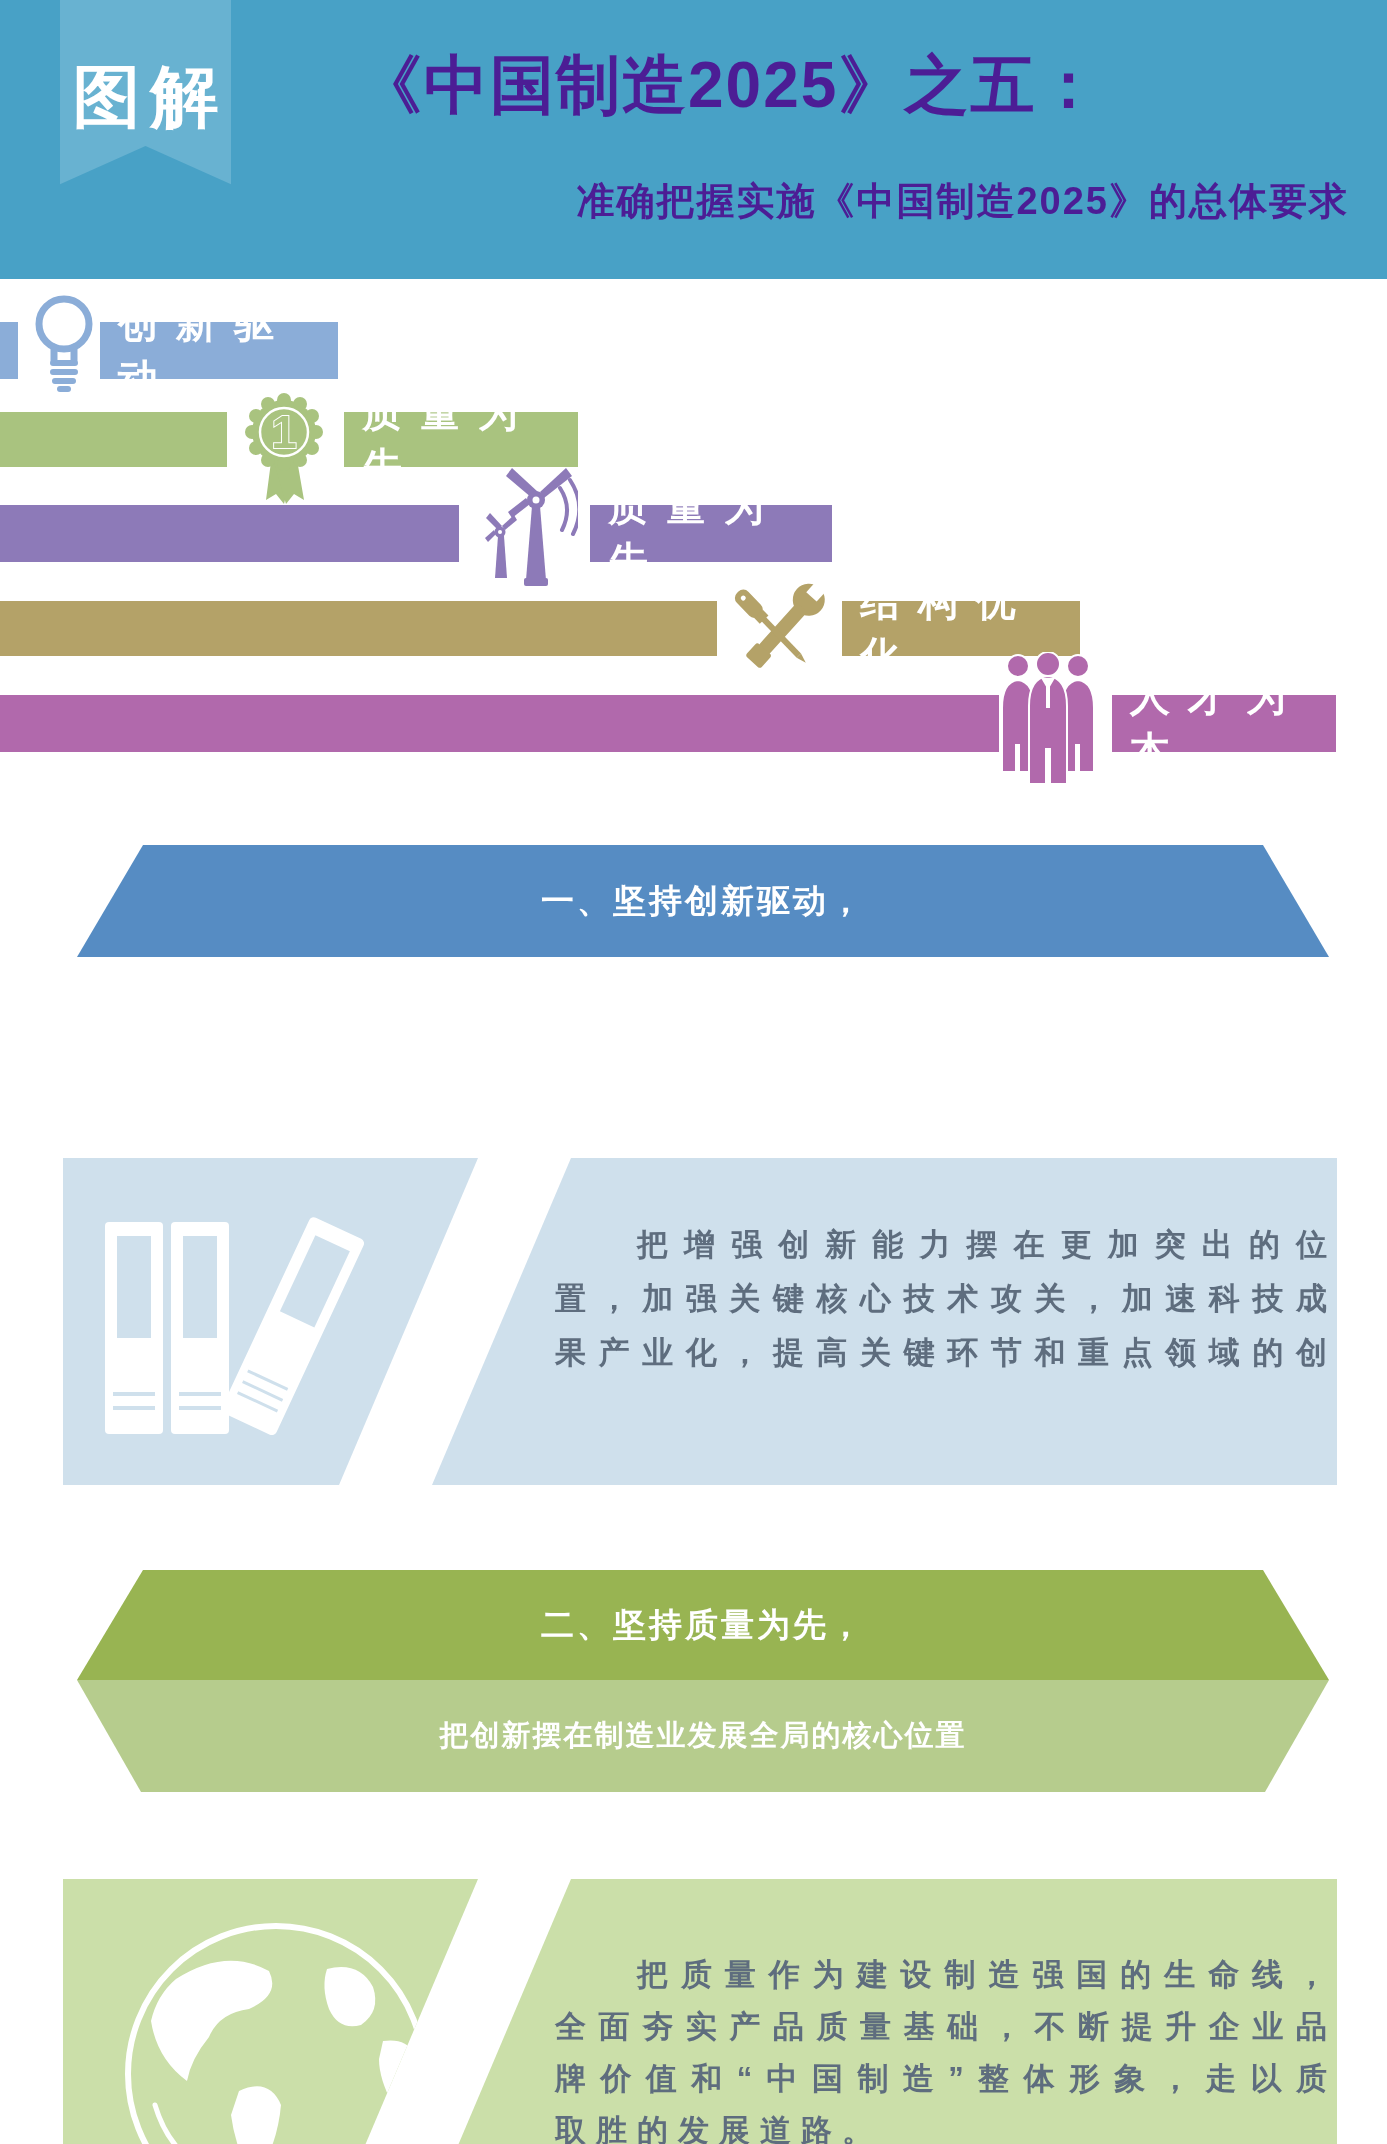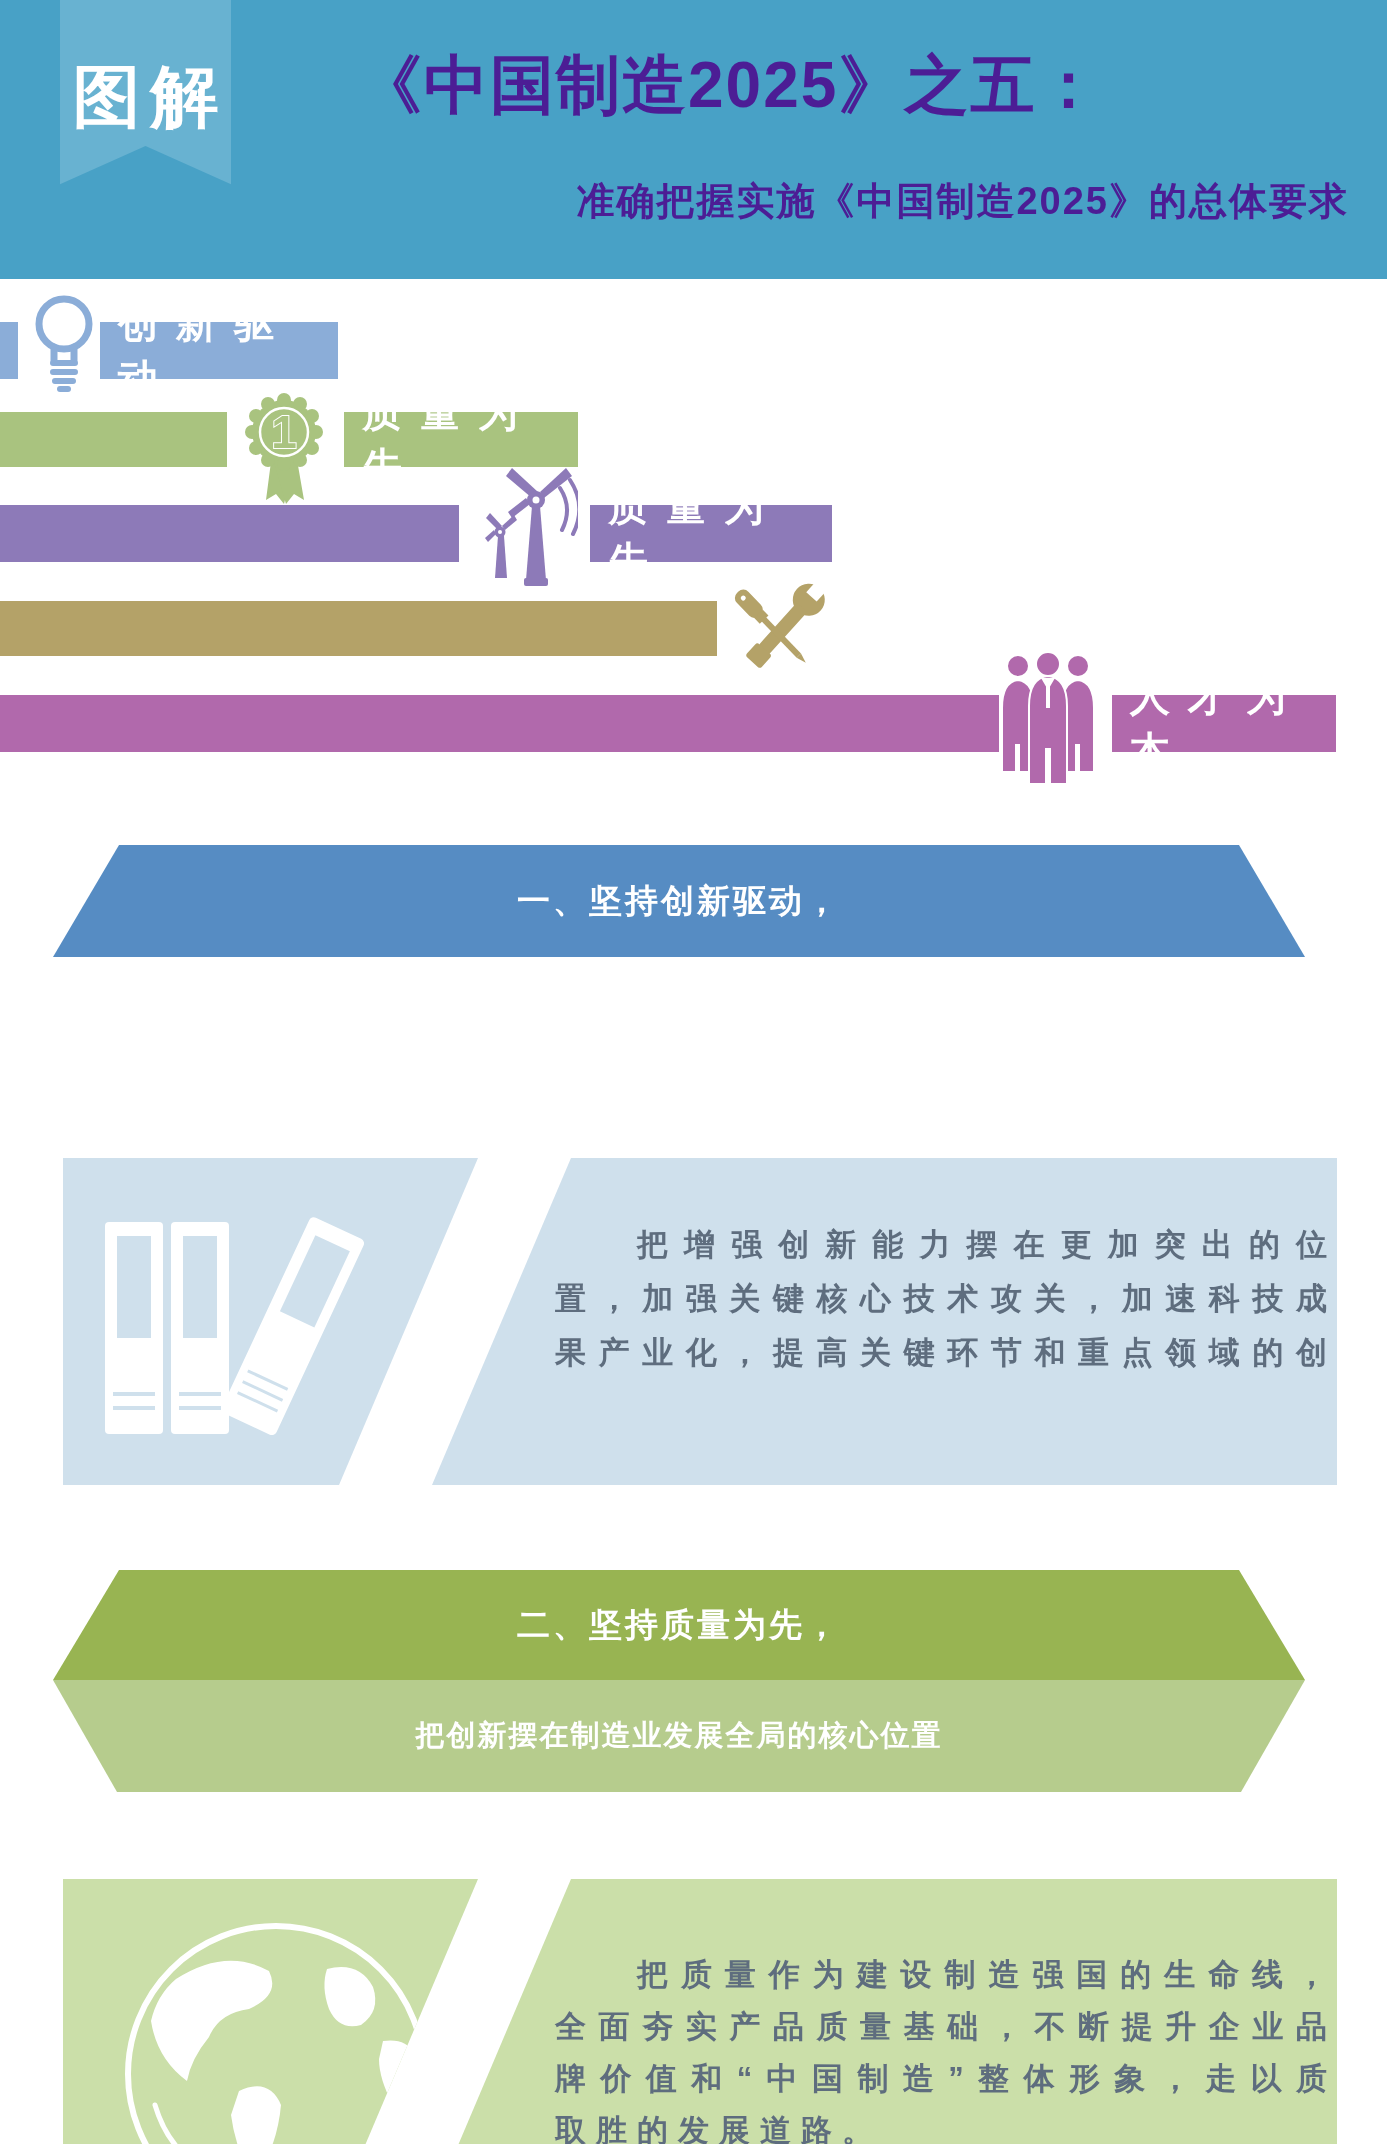--- a/index.html
+++ b/index.html
@@ -15,21 +15,21 @@
   #ribbon-label{margin-top:52px;font-size:68px;font-weight:bold;color:#fff;letter-spacing:10px;padding-left:10px;}
   #header-title{left:358px;top:42px;width:900px;font-size:64px;font-weight:bold;color:#4c1d95;letter-spacing:2px;white-space:nowrap;}
   #header-subtitle{right:38px;top:176px;font-size:38px;font-weight:bold;color:#4c1d95;letter-spacing:2px;white-space:nowrap;}
 
   
   .bar-strip{height:57px;}
   .bar-label{height:57px;display:flex;align-items:center;justify-content:center;
              color:#fff;font-size:40px;font-weight:bold;letter-spacing:18px;padding-left:18px;box-sizing:border-box;}
 
   
-  .banner{left:53px;width:1252px;}
+  .banner{left:77px;width:1252px;}
   .banner-top{width:100%;height:112px;clip-path:polygon(66px 0,calc(100% - 66px) 0,100% 100%,0 100%);
               display:flex;align-items:center;justify-content:center;}
   .banner-bottom{width:100%;height:113px;clip-path:polygon(0 0,100% 0,calc(100% - 64px) 100%,64px 100%);
               display:flex;align-items:center;justify-content:center;}
   .banner-heading{color:#fff;font-size:33px;font-weight:bold;letter-spacing:3px;}
   .banner-subheading{color:#fff;font-size:29px;font-weight:bold;letter-spacing:2px;}
 
   
   .block{left:63px;width:1274px;overflow:hidden;}
   .panel-left{position:absolute;left:0;top:0;width:520px;height:100%;}
@@ -128,20 +128,21 @@
       </g>
       <g transform="rotate(-44 56 72)" fill="currentColor">
         <rect x="48" y="14" width="16" height="32" rx="7"></rect>
         <rect x="50" y="44" width="12" height="8"></rect>
         <rect x="53" y="50" width="6" height="52"></rect>
         <polygon points="53,102 59,102 56,112"></polygon>
         <circle cx="56" cy="22" r="2.5" fill="#ffffff"></circle>
       </g>
     </svg>
   </div>
+  <div class="abs bar-label" style="left: 842px; top: 601px; width: 238px; height: 55px; background-color: rgb(180, 162, 104);">结构优化</div>
 
   <div class="abs bar-strip" style="left: 0px; top: 695px; width: 999px; background-color: rgb(177, 105, 172);"></div>
   <div class="abs" style="left: 1000px; top: 652px; color: rgb(177, 105, 172);">
     <svg width="96" height="140" viewBox="0 0 96 140">
       <g fill="currentColor" stroke="#ffffff" stroke-width="2">
         <circle cx="18" cy="14" r="11"></circle>
         <path d="M2 120 L2 56 Q2 30 18 28 Q34 30 34 56 L34 120 Z"></path>
         <circle cx="78" cy="14" r="11"></circle>
         <path d="M62 120 L62 56 Q62 30 78 28 Q94 30 94 56 L94 120 Z"></path>
         <circle cx="48" cy="12" r="12"></circle>

